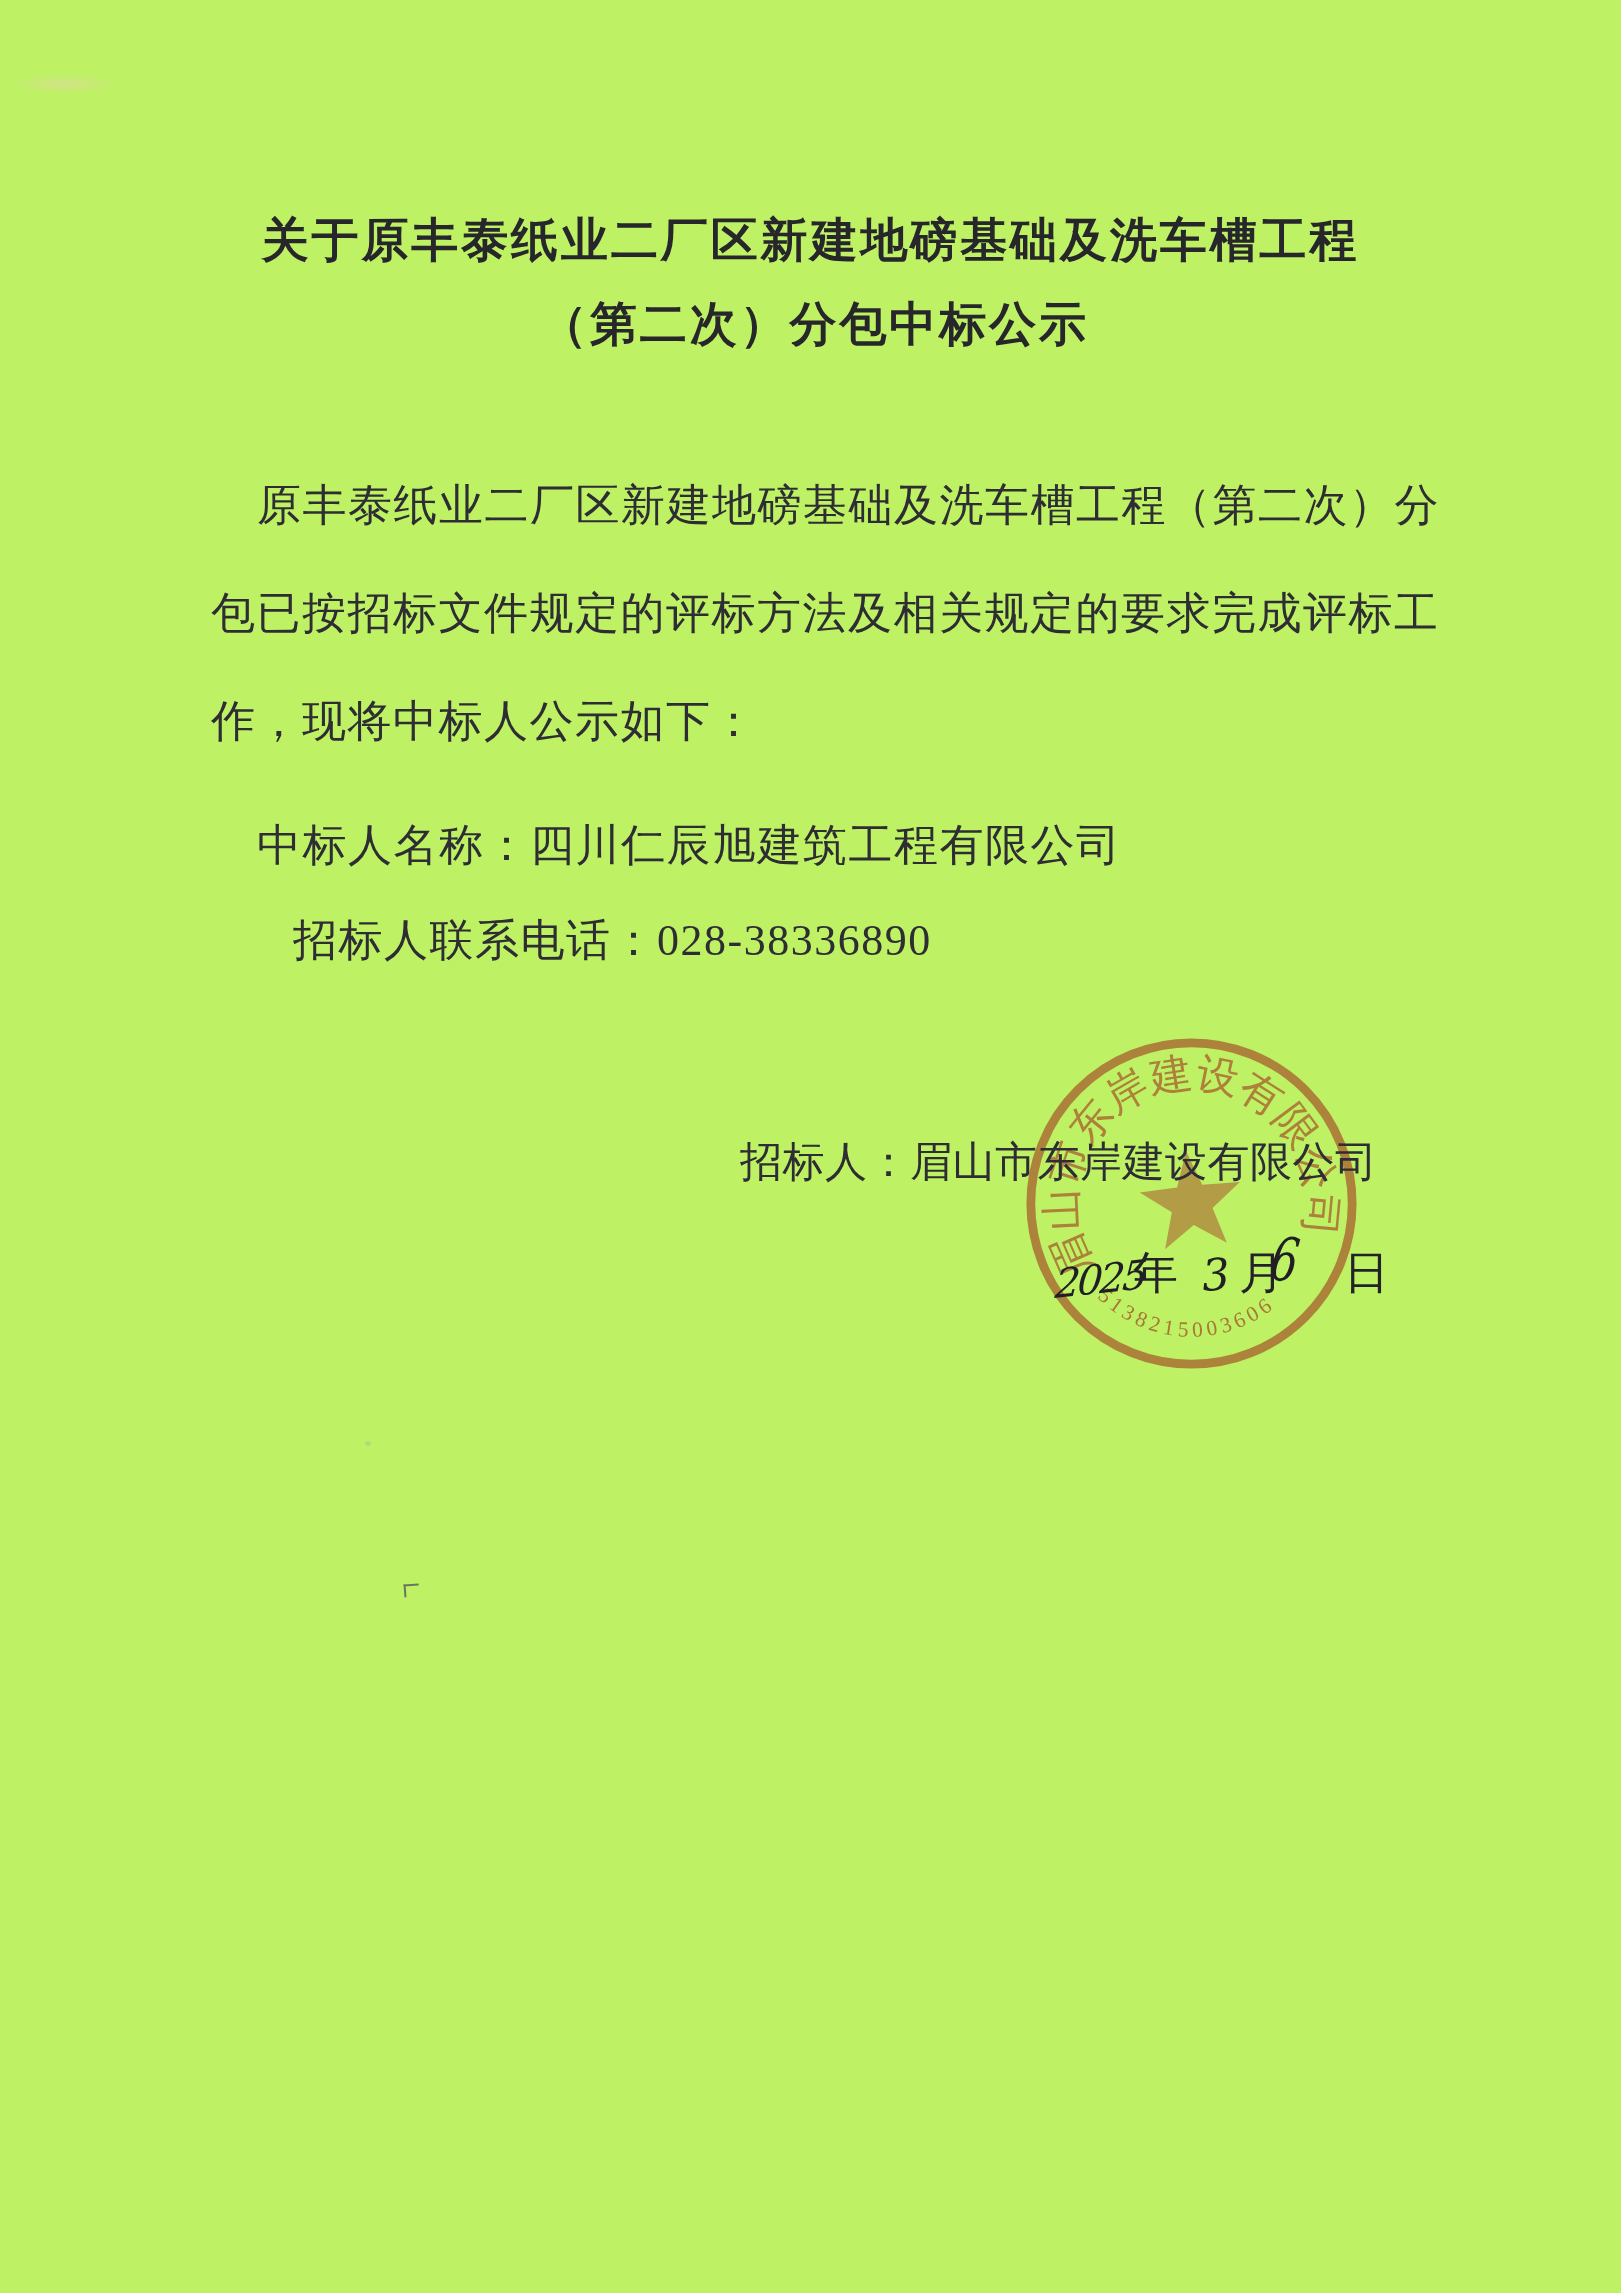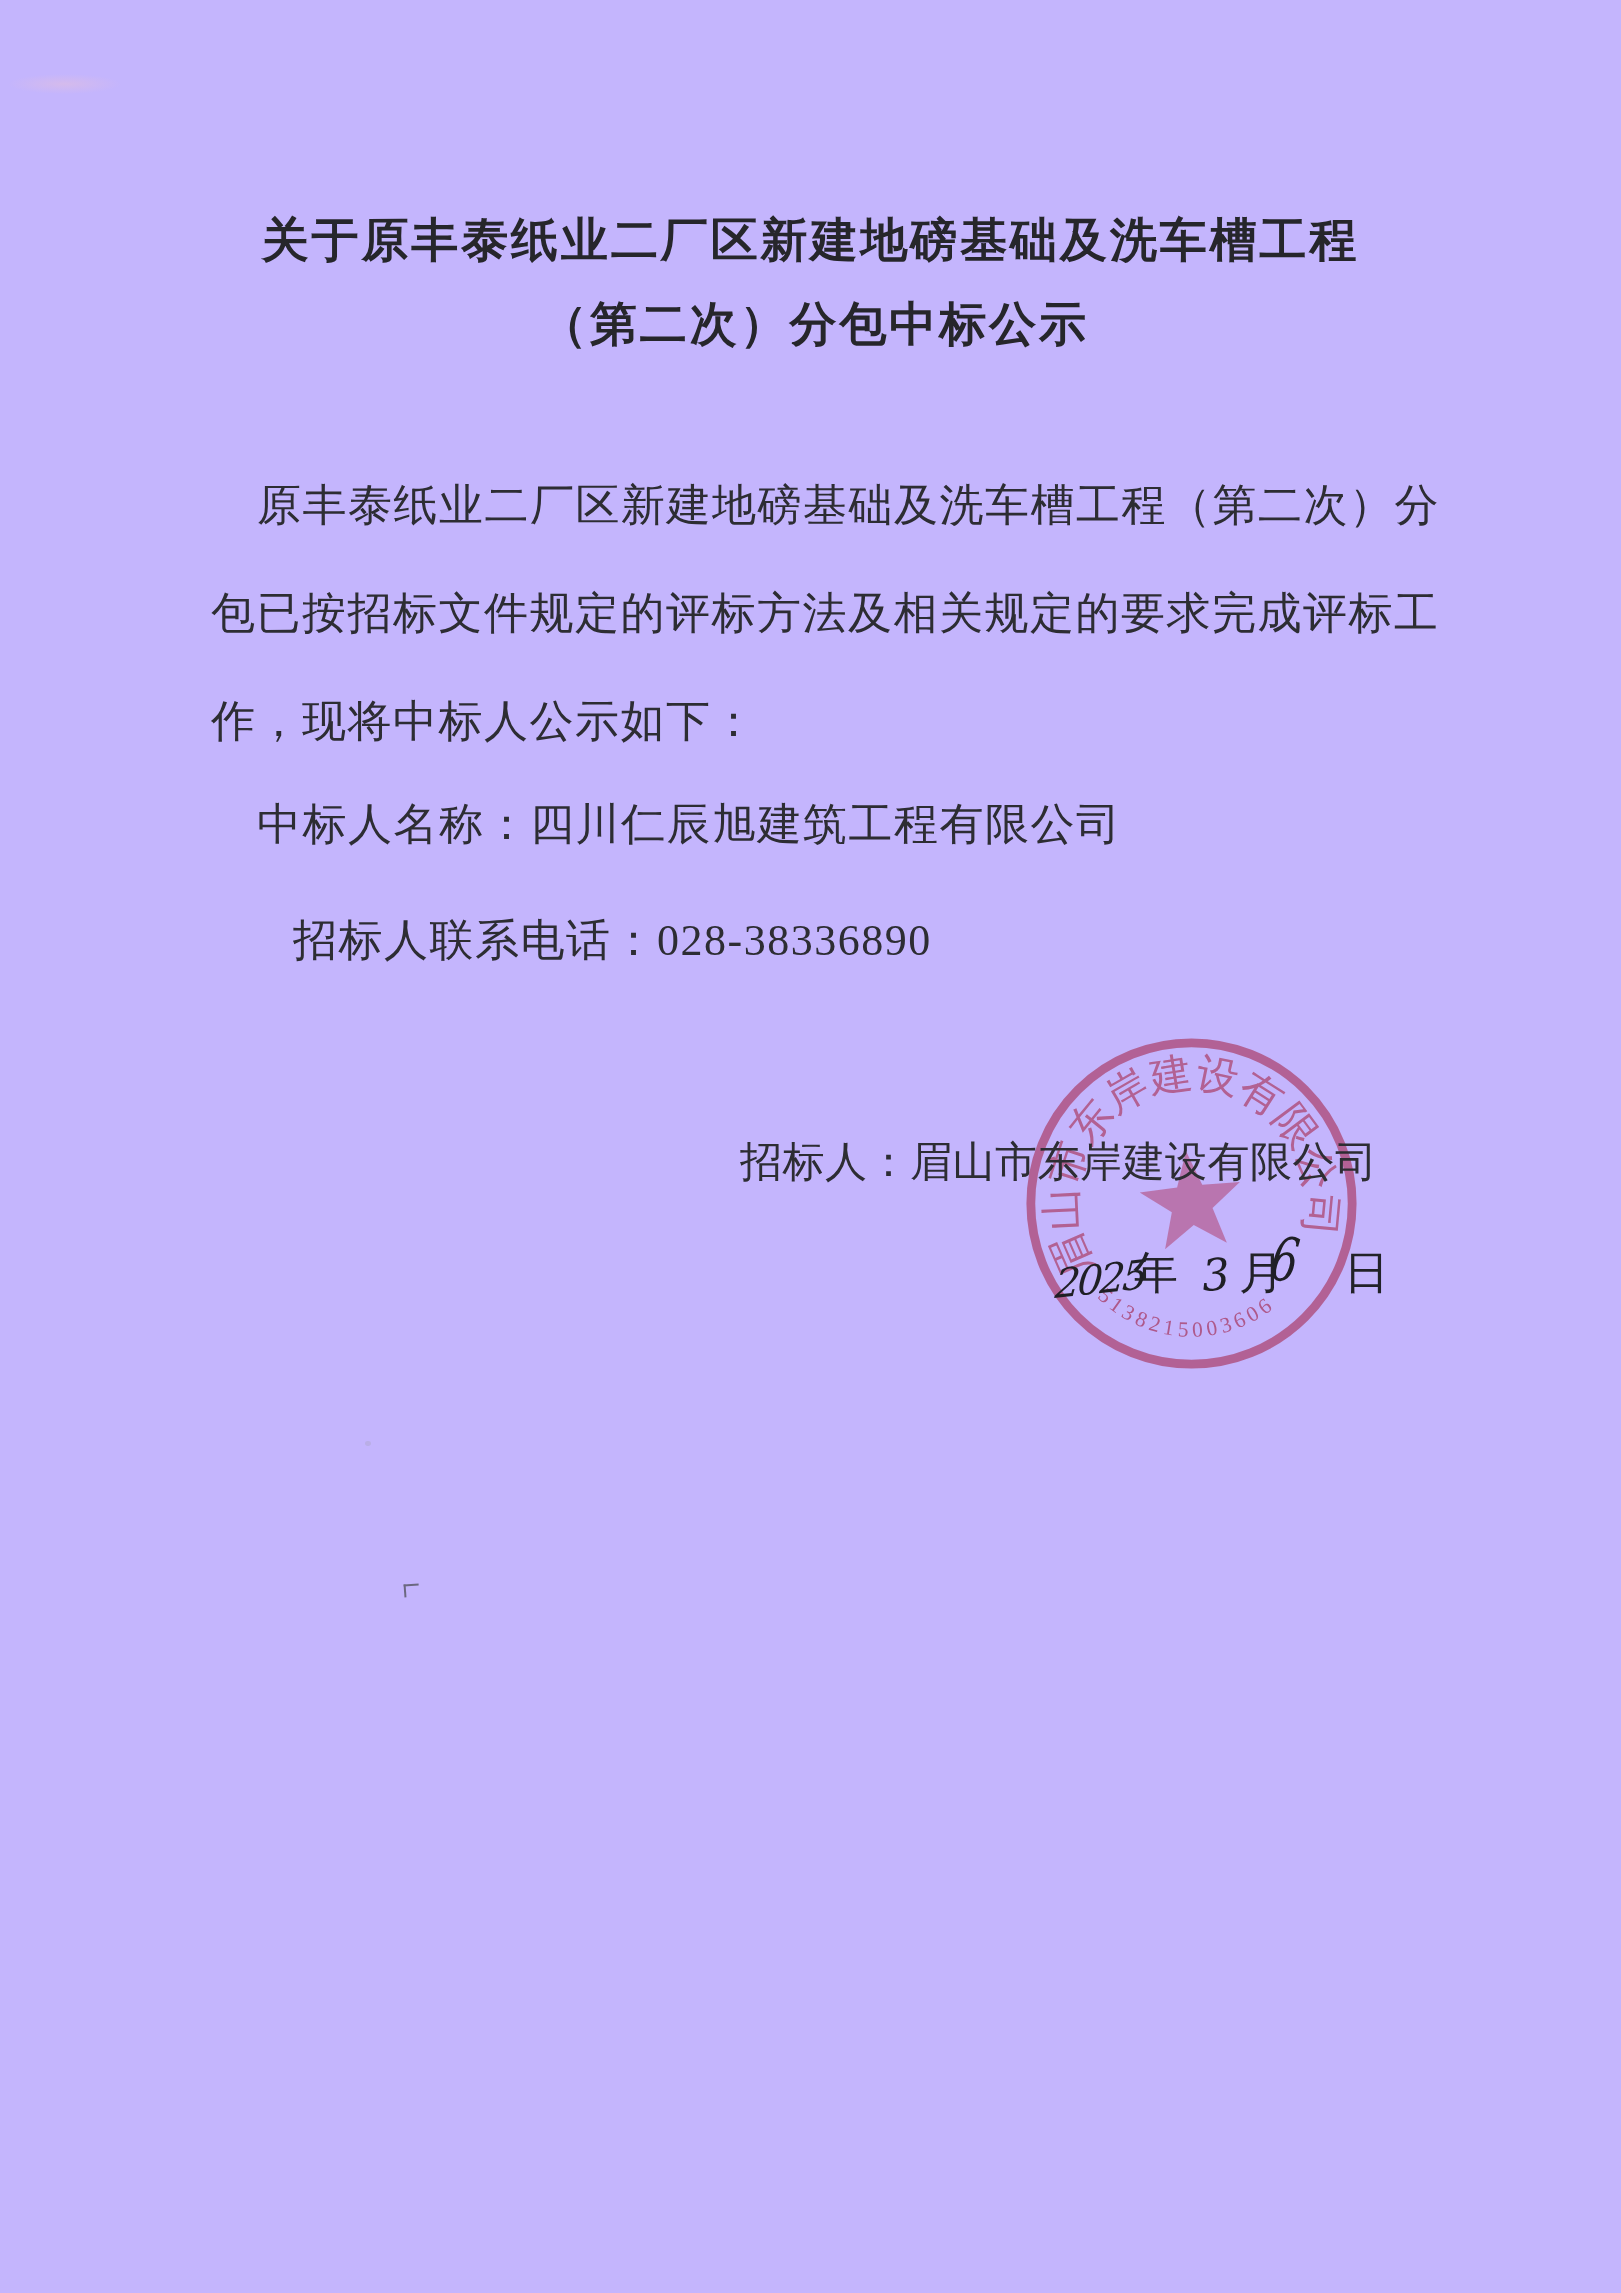--- a/index.html
+++ b/index.html
@@ -1,40 +1,40 @@
 <!DOCTYPE html>
 <html><head>
 <meta charset="utf-8">
 <style>
   html,body{margin:0;padding:0;background:#ffffff;}
   .page{
     position:relative;
     width:1621px;height:2294px;
-    background:#c4b5fd;
+    background:#bef264;
     overflow:hidden;
     font-family:"Liberation Serif","DejaVu Serif",serif;
     color:#2c2c32;
   }
   
   .title-line{
     position:absolute;left:0;right:0;text-align:center;
     font-size:47px;font-weight:700;letter-spacing:2.9px;
     color:#26262b;white-space:nowrap;line-height:1;
   }
   #title1{top:217px;}
   #title2{top:301px;padding-left:8px;}
   
   .bl{
     position:absolute;font-size:44px;letter-spacing:1.5px;
     color:#2d2d33;white-space:nowrap;line-height:1;z-index:3;
   }
   #p1{left:257px;top:484px;}
   #p2{left:211px;top:592px;}
   #p3{left:211px;top:700px;text-align:center;}
-  #winner{left:257px;top:803px;}
+  #winner{left:257px;top:824px;}
   #phone{left:257px;top:919px;margin-left:36px;}
   #tenderer{left:740px;top:1141px;font-size:42px;letter-spacing:0.5px;}
   
   .date-part{position:absolute;line-height:1;color:#222228;z-index:3;white-space:nowrap;}
   .printed{font-size:45px;}
   .hand{
     font-family:"DejaVu Serif",serif;font-style:italic;color:#1f1f25;
   }
   #d-year{left:1055px;top:1259px;font-size:40px;letter-spacing:-2.9px;transform:rotate(-6deg) skewX(-10deg);}
   #u-year{left:1133px;top:1251px;}

